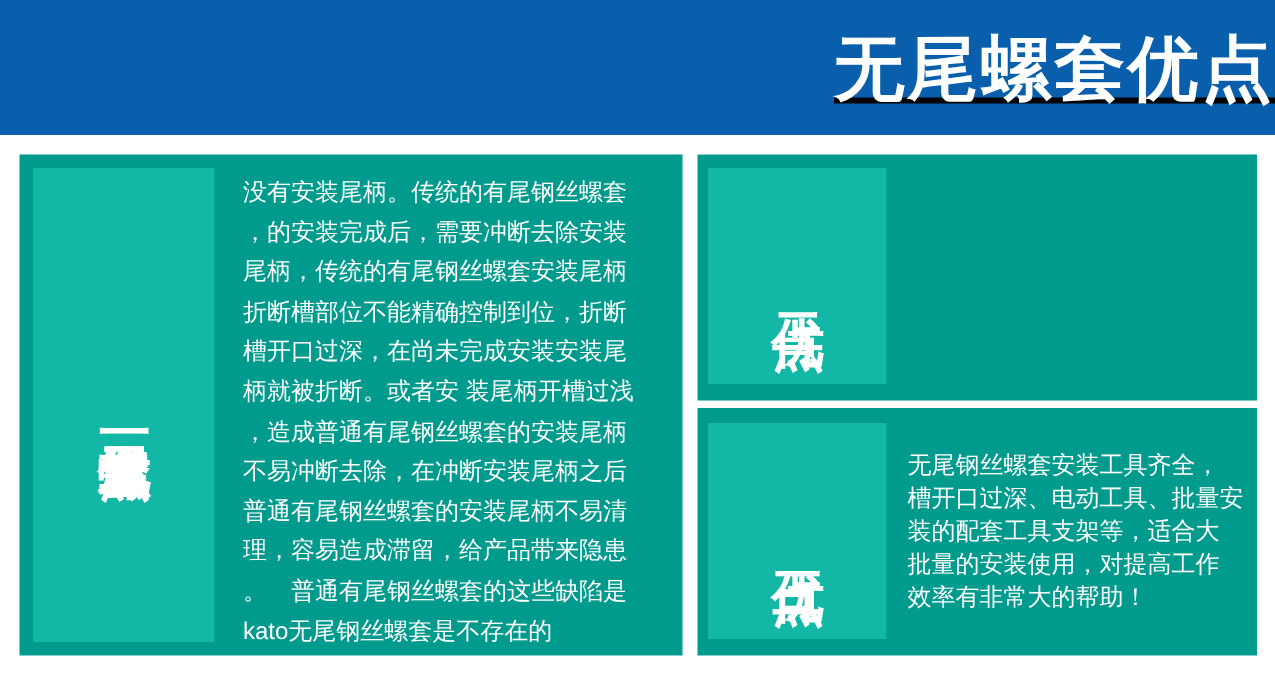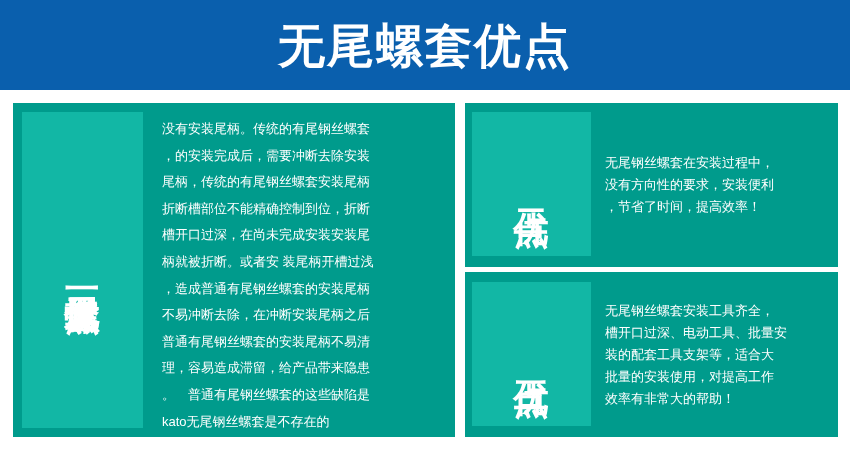--- a/index.html
+++ b/index.html
@@ -22,21 +22,22 @@
   }
 
   
   .header {
     position: absolute;
     left: 0; top: 0;
     width: 850px; height: 90px;
     background: var(--header-bg);
     display: flex;
     align-items: center;
-    justify-content: center;
+    justify-content: flex-end;
+    text-decoration: underline;
   }
   .title {
     color: var(--text-color);
     font-size: 47px;
     font-weight: 800;
     letter-spacing: 2px;
     line-height: 1;
   }
 
   
@@ -68,21 +69,21 @@
     font-weight: bold;
     line-height: 1;
     letter-spacing: 0;
   }
 
   
   .body-text {
     position: absolute;
     color: var(--text-color);
     white-space: pre-line;
-    font-size: 13px;
+    font-size: 16px;
   }
   .panel-1 .body-text {
     left: 149px; top: 13px;
     width: 272px;
     line-height: 26.6px;
   }
   .panel-2 .body-text,
   .panel-3 .body-text {
     left: 140px; top: 0;
     width: 228px; height: 100%;
@@ -115,23 +116,20 @@
 普通有尾钢丝螺套的安装尾柄不易清
 理，容易造成滞留，给产品带来隐患
 。　普通有尾钢丝螺套的这些缺陷是
 kato无尾钢丝螺套是不存在的</div>
   </section>
 
   <section class="panel panel-2">
     <div class="label-box">
       <span class="vlabel">优点二</span>
     </div>
-    <div class="body-text">无尾钢丝螺套在安装过程中，
-没有方向性的要求，安装便利
-，节省了时间，提高效率！</div>
   </section>
 
   <section class="panel panel-3">
     <div class="label-box">
       <span class="vlabel">优点三</span>
     </div>
     <div class="body-text">无尾钢丝螺套安装工具齐全，
 槽开口过深、电动工具、批量安
 装的配套工具支架等，适合大
 批量的安装使用，对提高工作

